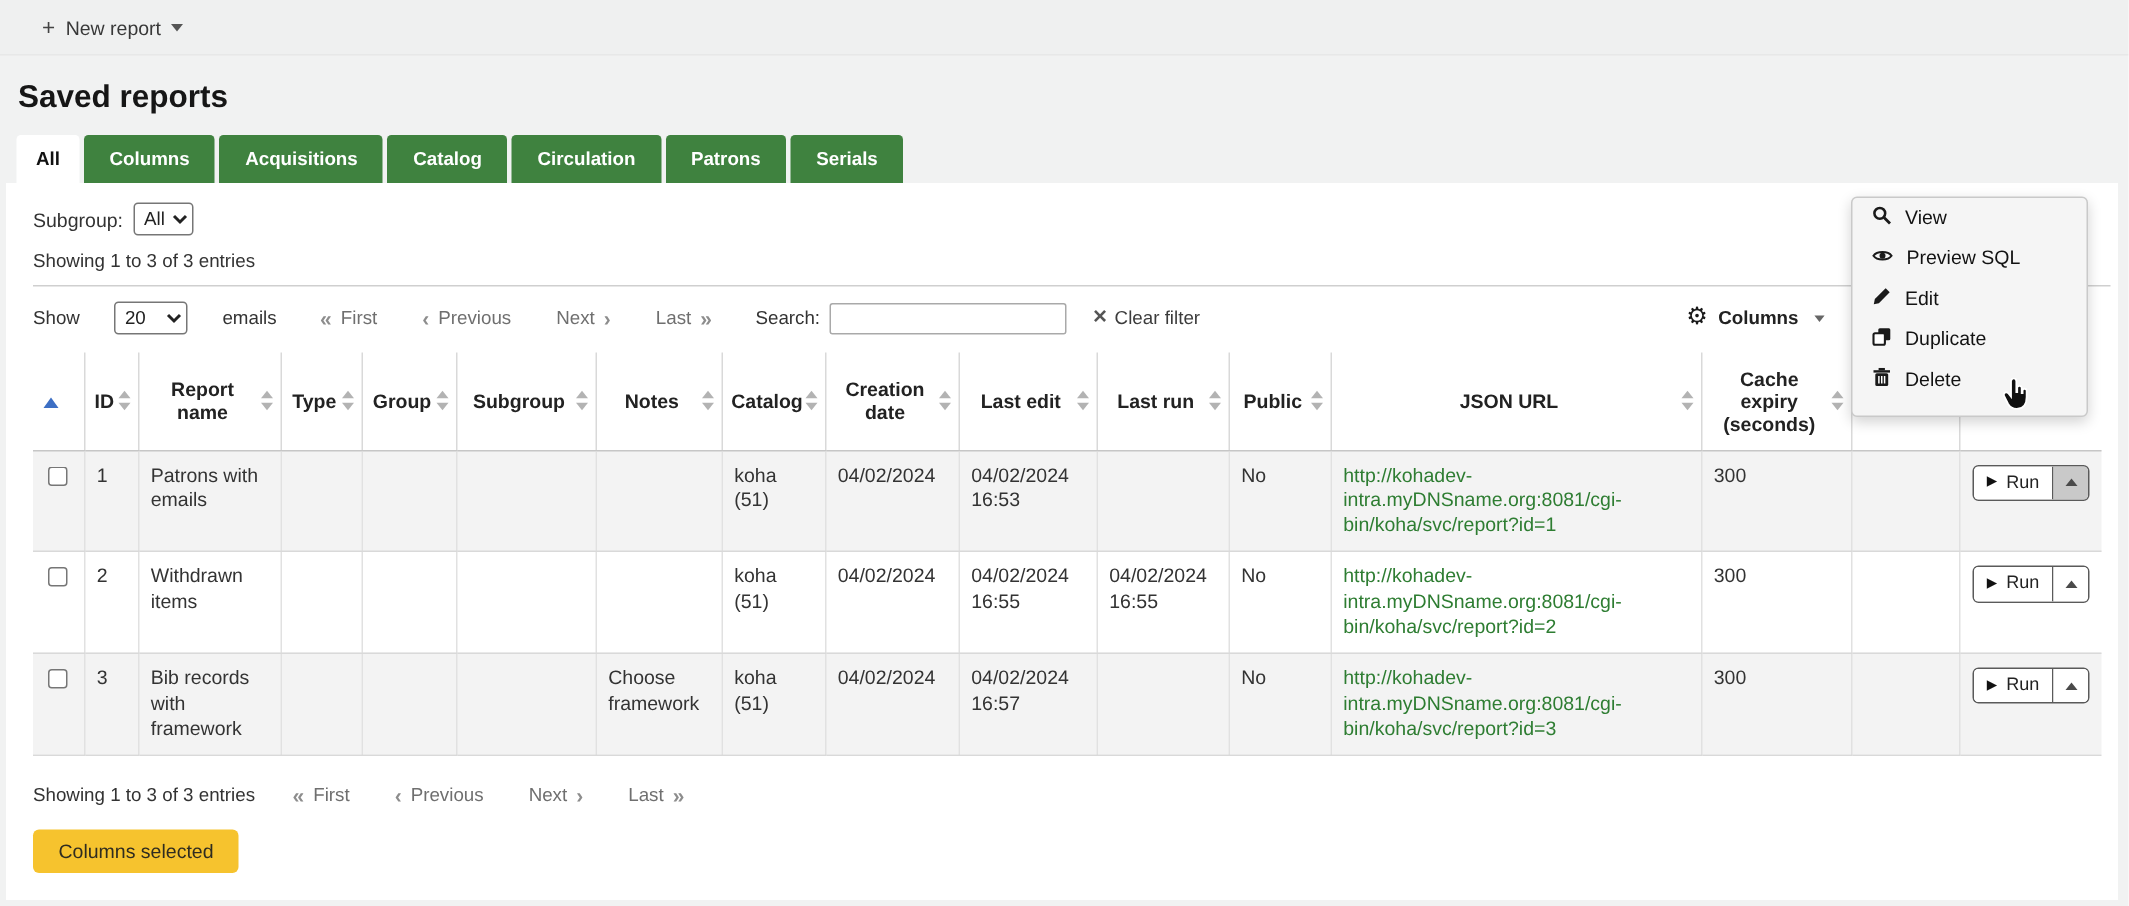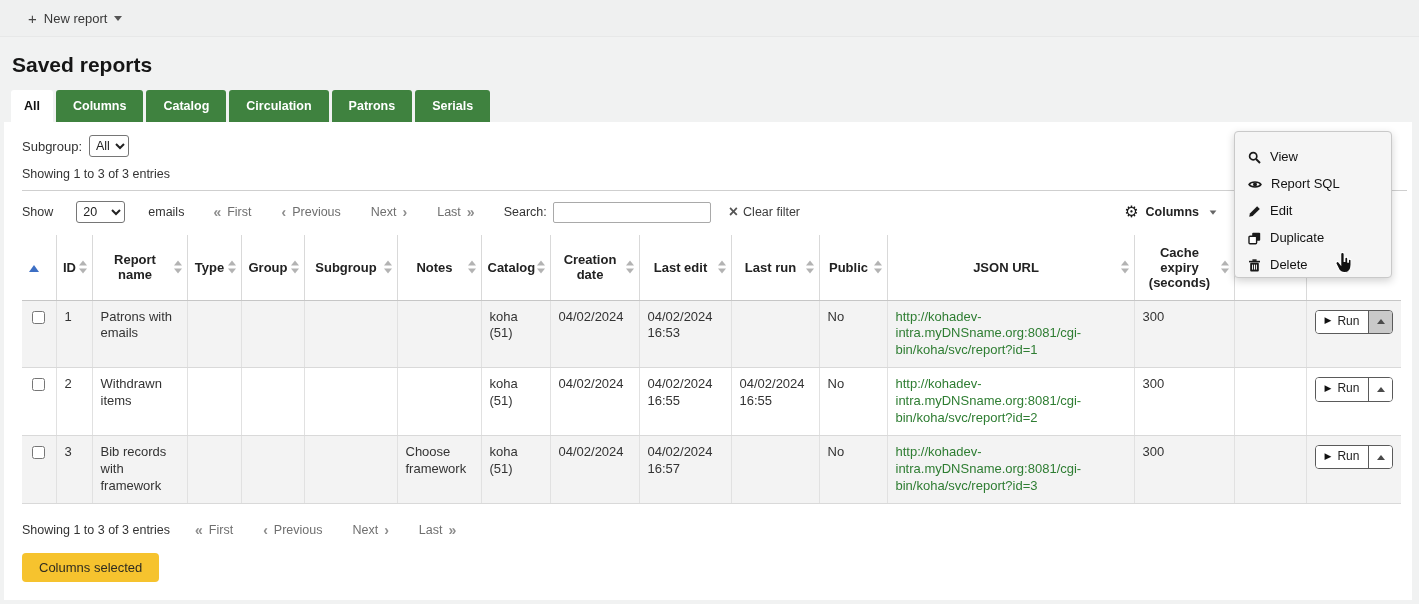--- a/index.html
+++ b/index.html
@@ -85,41 +85,42 @@
   
   .footer-row { display: flex; align-items: center; margin-top: 18px; font-size: 12.5px; }
   .footer-row .pager { margin-left: 10px; }
   .delete-selected { margin-top: 15px; display: inline-block; background: var(--primary-yellow); color: #2f2c20;
                      font-size: 13px; padding: 7px 17px; border: none; border-radius: 4px; cursor: pointer; }
 
   
   .ctx-menu { position: absolute; left: 1234px; top: 131px; width: 158px; background: #f5f5f5;
               border: 1px solid #c9c9c9; border-radius: 4px; box-shadow: 0 3px 9px rgba(0,0,0,.18);
               padding: 5px 0; list-style: none; z-index: 20; }
-  .ctx-item { display: flex; align-items: flex-end; gap: 9px; height: 27px; padding: 0 13px; font-size: 13px; color: #121212; cursor: pointer; }
+  .ctx-item { display: flex; align-items: flex-start; gap: 9px; height: 27px; padding: 0 13px; font-size: 13px; color: #121212; cursor: pointer; }
   .ctx-item.highlighted { background: var(--menu-highlight); }
   .ctx-item svg { flex: 0 0 auto; }
   .hand-cursor { position: absolute; left: 1333px; top: 252px; z-index: 30; }
 </style>
 </head>
 <body>
 
 <div class="toolbar">
   <span class="new-report">
     <span class="plus-glyph">+</span>
     <span>New report</span>
     <span class="caret-down"></span>
   </span>
 </div>
 
 <h1 class="page-title">Saved reports</h1>
 
 <div class="tabs">
   <span class="tab active">All</span>
   <span class="tab">Columns</span>
+  <span class="tab">Acquisitions</span>
   <span class="tab">Catalog</span>
   <span class="tab">Circulation</span>
   <span class="tab">Patrons</span>
   <span class="tab">Serials</span>
 </div>
 
 <div class="panel">
 
   <div class="subgroup-row">
     <span>Subgroup:</span>
@@ -373,21 +374,21 @@
         <circle cx="5.2" cy="5.2" r="3.6" fill="none" stroke="#1a1a1a" stroke-width="1.7"></circle>
         <line x1="8" y1="8" x2="12" y2="12" stroke="#1a1a1a" stroke-width="1.9"></line>
       </svg>
     <span>View</span>
   </li>
   <li class="ctx-item">
     <svg width="14" height="13" viewBox="0 0 14 13">
         <path d="M1 6.5 C3.2 3.2 10.8 3.2 13 6.5 C10.8 9.8 3.2 9.8 1 6.5 Z" fill="none" stroke="#1a1a1a" stroke-width="1.4"></path>
         <circle cx="7" cy="6.5" r="2" fill="#1a1a1a"></circle>
       </svg>
-    <span>Report SQL</span>
+    <span>Preview SQL</span>
   </li>
   <li class="ctx-item">
     <svg width="13" height="13" viewBox="0 0 13 13">
         <path d="M9.1 1.2 L11.8 3.9 L4.6 11.1 L1.2 11.8 L1.9 8.4 Z" fill="#1a1a1a"></path>
       </svg>
     <span>Edit</span>
   </li>
   <li class="ctx-item">
     <svg width="13" height="13" viewBox="0 0 13 13">
         <rect x="4.2" y="0.8" width="8" height="8" rx="1" fill="#1a1a1a"></rect>

